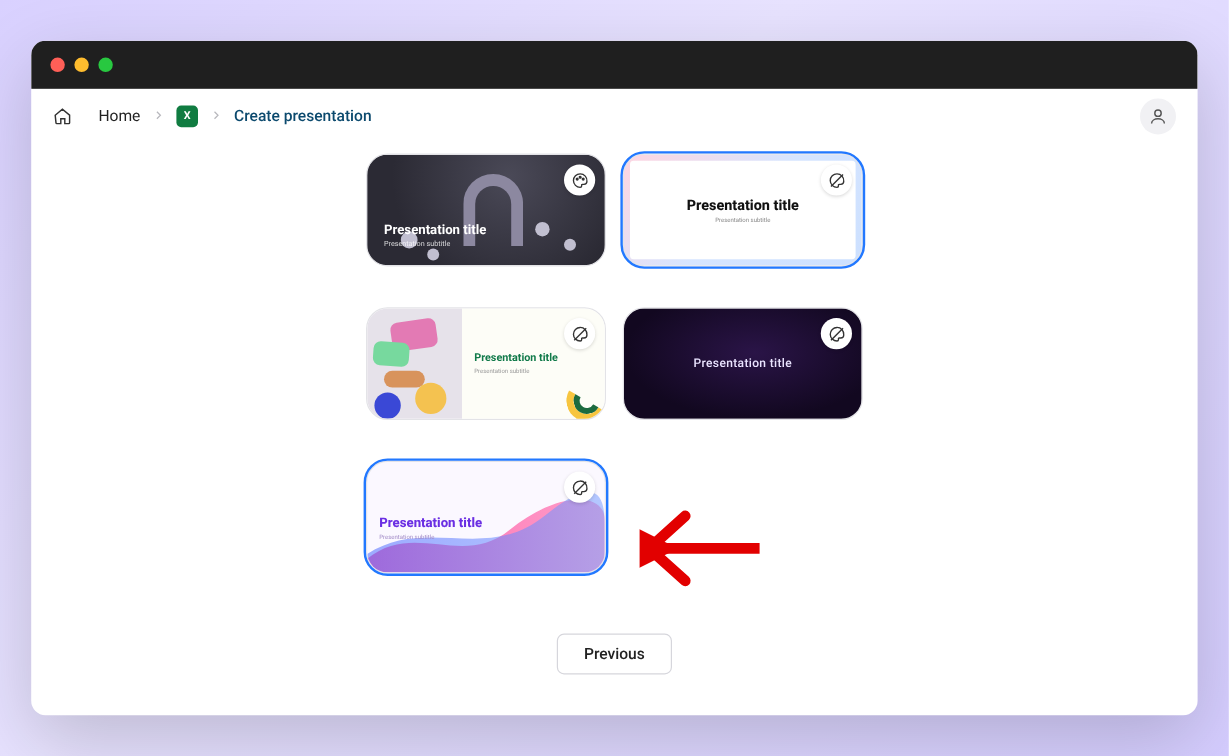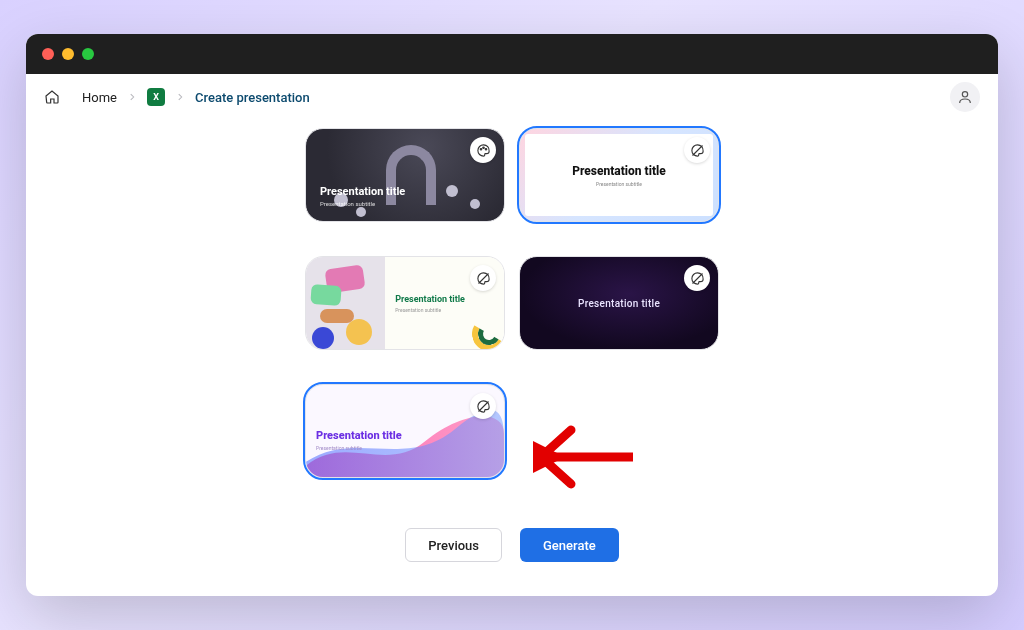--- a/index.html
+++ b/index.html
@@ -288,21 +288,20 @@
                 <line x1="4" y1="20" x2="20" y2="4"></line>
               </svg>
           </div>
         </div>
 
       </div>
     </div>
 
     <div class="footer">
       <div class="btn secondary">Previous</div>
-      <div class="btn primary">Generate</div>
     </div>
   </div>
 
   <svg class="arrow-annot" viewBox="0 0 110 90">
     <defs>
       <marker id="ahead" markerWidth="10" markerHeight="10" refX="2" refY="5" orient="auto">
         <path d="M10 0 L0 5 L10 10 Z" fill="#e20000"></path>
       </marker>
     </defs>
     <line x1="100" y1="45" x2="14" y2="45" stroke="#e20000" stroke-width="9" marker-end="url(#ahead)"></line>

